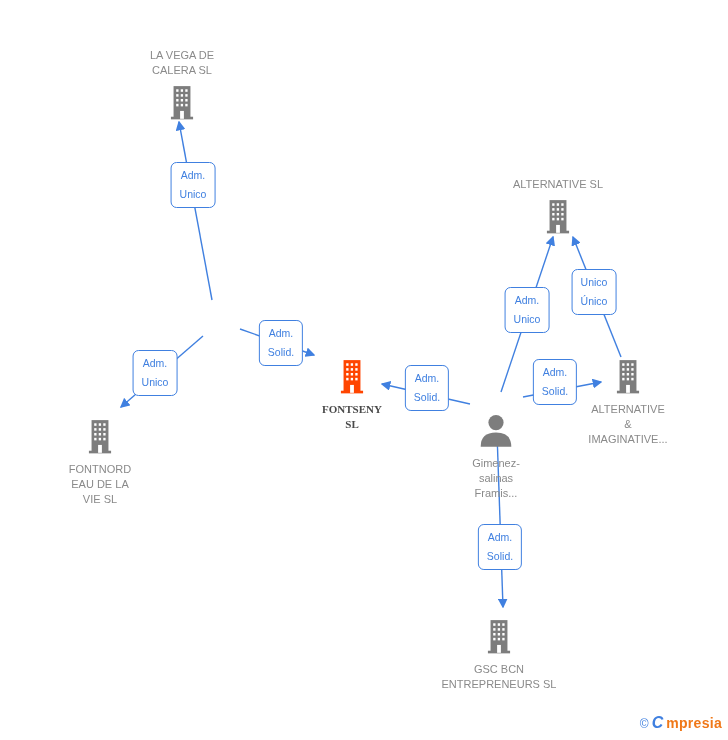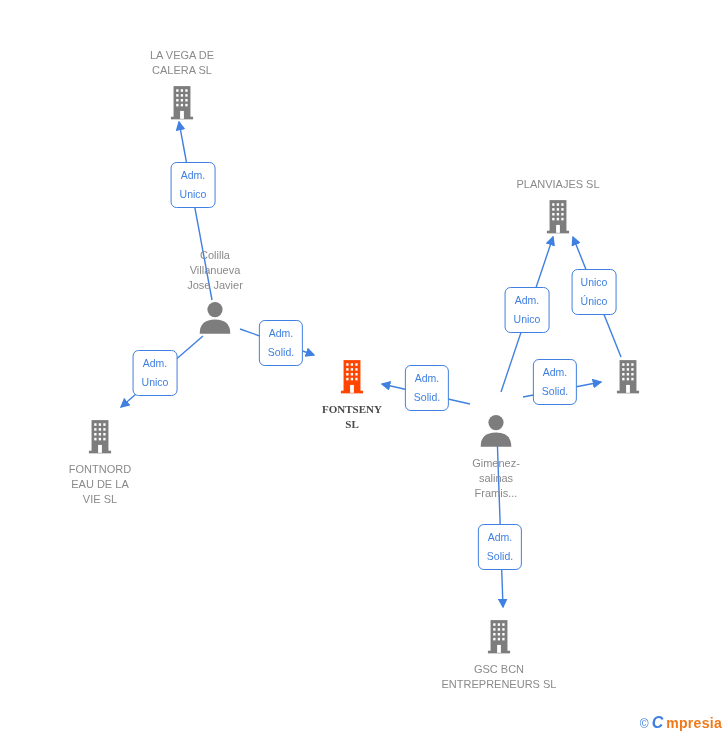--- a/index.html
+++ b/index.html
@@ -82,55 +82,43 @@
           <rect class="win" x="21.1" y="14.2" width="2.2" height="2.4"></rect>
           <rect class="win" x="12.5" y="18.8" width="2.2" height="2.4"></rect>
           <rect class="win" x="16.8" y="18.8" width="2.2" height="2.4"></rect>
           <rect class="win" x="21.1" y="18.8" width="2.2" height="2.4"></rect>
           <rect class="win" x="16.2" y="25.5" width="3.6" height="7.5"></rect>
         </svg>
     </span>
   </div>
 
   <div class="node" style="left:558px;top:177px;">
-    <div class="label">PLANVIAJES SL</div>
-    <div class="gap"></div>
-    <span class="icon">
-      <svg viewBox="0 0 36 36">
-          <rect class="body" x="10" y="2" width="16" height="31"></rect>
-          <rect class="body" x="7.5" y="31" width="21" height="2.5"></rect>
-          <rect class="win" x="12.5" y="5" width="2.2" height="2.4"></rect>
-          <rect class="win" x="16.8" y="5" width="2.2" height="2.4"></rect>
-          <rect class="win" x="21.1" y="5" width="2.2" height="2.4"></rect>
-          <rect class="win" x="12.5" y="9.6" width="2.2" height="2.4"></rect>
-          <rect class="win" x="16.8" y="9.6" width="2.2" height="2.4"></rect>
-          <rect class="win" x="21.1" y="9.6" width="2.2" height="2.4"></rect>
-          <rect class="win" x="12.5" y="14.2" width="2.2" height="2.4"></rect>
-          <rect class="win" x="16.8" y="14.2" width="2.2" height="2.4"></rect>
-          <rect class="win" x="21.1" y="14.2" width="2.2" height="2.4"></rect>
-          <rect class="win" x="12.5" y="18.8" width="2.2" height="2.4"></rect>
-          <rect class="win" x="16.8" y="18.8" width="2.2" height="2.4"></rect>
-          <rect class="win" x="21.1" y="18.8" width="2.2" height="2.4"></rect>
-          <rect class="win" x="16.2" y="25.5" width="3.6" height="7.5"></rect>
-        </svg>
-    </span>
-  </div>
-
-  <div class="node" style="left:215px;top:248px;">
-    <div class="label">Colilla
-Villanueva
-Jose Javier</div>
-    <div class="gap"></div>
-    <span class="icon">
-      <svg viewBox="0 0 36 36">
-          <circle class="body" cx="18" cy="10" r="7.2"></circle>
-          <path class="body" d="M3.5,33 Q3.5,19.5 18,19.5 Q32.5,19.5 32.5,33 Z"></path>
-        </svg>
-    </span>
-  </div>
+    <div class="label">ALTERNATIVE SL</div>
+    <div class="gap"></div>
+    <span class="icon">
+      <svg viewBox="0 0 36 36">
+          <rect class="body" x="10" y="2" width="16" height="31"></rect>
+          <rect class="body" x="7.5" y="31" width="21" height="2.5"></rect>
+          <rect class="win" x="12.5" y="5" width="2.2" height="2.4"></rect>
+          <rect class="win" x="16.8" y="5" width="2.2" height="2.4"></rect>
+          <rect class="win" x="21.1" y="5" width="2.2" height="2.4"></rect>
+          <rect class="win" x="12.5" y="9.6" width="2.2" height="2.4"></rect>
+          <rect class="win" x="16.8" y="9.6" width="2.2" height="2.4"></rect>
+          <rect class="win" x="21.1" y="9.6" width="2.2" height="2.4"></rect>
+          <rect class="win" x="12.5" y="14.2" width="2.2" height="2.4"></rect>
+          <rect class="win" x="16.8" y="14.2" width="2.2" height="2.4"></rect>
+          <rect class="win" x="21.1" y="14.2" width="2.2" height="2.4"></rect>
+          <rect class="win" x="12.5" y="18.8" width="2.2" height="2.4"></rect>
+          <rect class="win" x="16.8" y="18.8" width="2.2" height="2.4"></rect>
+          <rect class="win" x="21.1" y="18.8" width="2.2" height="2.4"></rect>
+          <rect class="win" x="16.2" y="25.5" width="3.6" height="7.5"></rect>
+        </svg>
+    </span>
+  </div>
+
 
   <div class="node highlight" style="left:352px;top:358px;font-family:Liberation Serif, serif;">
     <span class="icon">
       <svg viewBox="0 0 36 36">
           <rect class="body" x="10" y="2" width="16" height="31"></rect>
           <rect class="body" x="7.5" y="31" width="21" height="2.5"></rect>
           <rect class="win" x="12.5" y="5" width="2.2" height="2.4"></rect>
           <rect class="win" x="16.8" y="5" width="2.2" height="2.4"></rect>
           <rect class="win" x="21.1" y="5" width="2.2" height="2.4"></rect>
           <rect class="win" x="12.5" y="9.6" width="2.2" height="2.4"></rect>
@@ -177,20 +165,23 @@
           <rect class="win" x="12.5" y="14.2" width="2.2" height="2.4"></rect>
           <rect class="win" x="16.8" y="14.2" width="2.2" height="2.4"></rect>
           <rect class="win" x="21.1" y="14.2" width="2.2" height="2.4"></rect>
           <rect class="win" x="12.5" y="18.8" width="2.2" height="2.4"></rect>
           <rect class="win" x="16.8" y="18.8" width="2.2" height="2.4"></rect>
           <rect class="win" x="21.1" y="18.8" width="2.2" height="2.4"></rect>
           <rect class="win" x="16.2" y="25.5" width="3.6" height="7.5"></rect>
         </svg>
     </span>
     <div class="gap"></div>
+    <div class="label">ALTERNATIVE
+&amp;
+IMAGINATIVE...</div>
   </div>
 
   <div class="node" style="left:100px;top:418px;">
     <span class="icon">
       <svg viewBox="0 0 36 36">
           <rect class="body" x="10" y="2" width="16" height="31"></rect>
           <rect class="body" x="7.5" y="31" width="21" height="2.5"></rect>
           <rect class="win" x="12.5" y="5" width="2.2" height="2.4"></rect>
           <rect class="win" x="16.8" y="5" width="2.2" height="2.4"></rect>
           <rect class="win" x="21.1" y="5" width="2.2" height="2.4"></rect>

